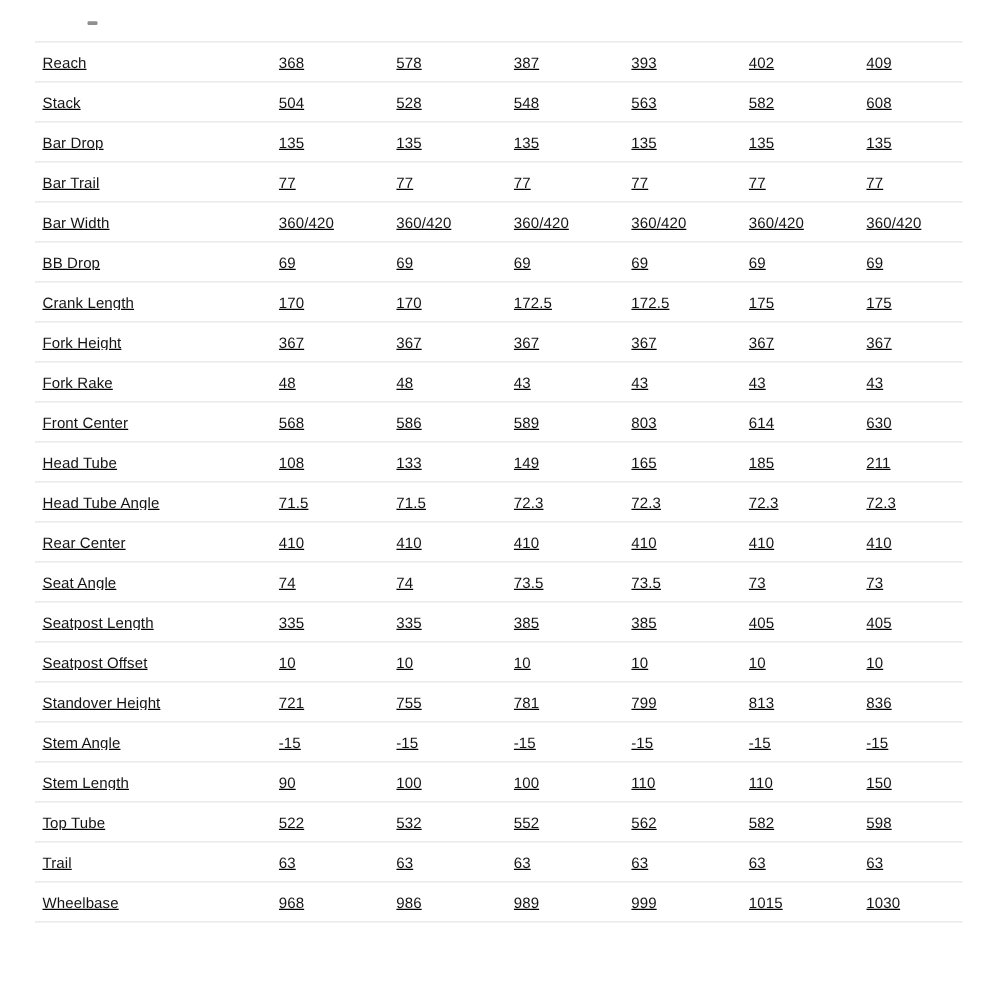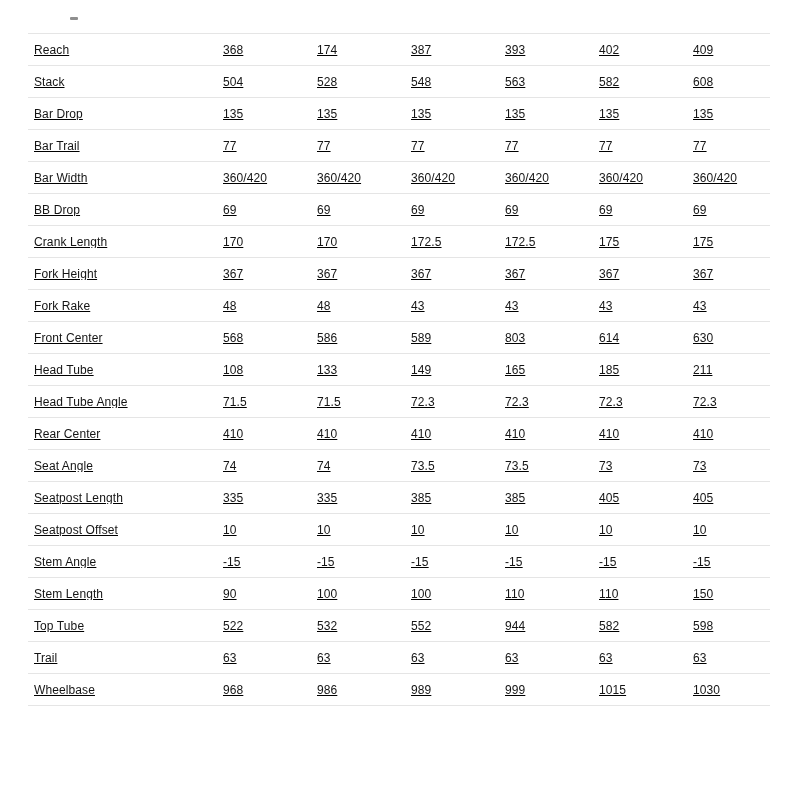--- a/index.html
+++ b/index.html
@@ -61,21 +61,21 @@
 <body>
 
 <div>
   <span class="artifact-dash"></span>
 
   <div class="geo-table">
     <div>
   <div class="row">
     <div class="cell label">Reach</div>
     <div class="cell val">368</div>
-    <div class="cell val">174</div>
+    <div class="cell val">578</div>
     <div class="cell val">387</div>
     <div class="cell val">393</div>
     <div class="cell val">402</div>
     <div class="cell val">409</div>
   </div>
 
   <div class="row">
     <div class="cell label">Stack</div>
     <div class="cell val">504</div>
     <div class="cell val">528</div>
@@ -219,20 +219,29 @@
   <div class="row">
     <div class="cell label">Seatpost Offset</div>
     <div class="cell val">10</div>
     <div class="cell val">10</div>
     <div class="cell val">10</div>
     <div class="cell val">10</div>
     <div class="cell val">10</div>
     <div class="cell val">10</div>
   </div>
 
+  <div class="row">
+    <div class="cell label">Standover Height</div>
+    <div class="cell val">721</div>
+    <div class="cell val">755</div>
+    <div class="cell val">781</div>
+    <div class="cell val">799</div>
+    <div class="cell val">813</div>
+    <div class="cell val">836</div>
+  </div>
 
   <div class="row">
     <div class="cell label">Stem Angle</div>
     <div class="cell val">-15</div>
     <div class="cell val">-15</div>
     <div class="cell val">-15</div>
     <div class="cell val">-15</div>
     <div class="cell val">-15</div>
     <div class="cell val">-15</div>
   </div>
@@ -245,21 +254,21 @@
     <div class="cell val">110</div>
     <div class="cell val">110</div>
     <div class="cell val">150</div>
   </div>
 
   <div class="row">
     <div class="cell label">Top Tube</div>
     <div class="cell val">522</div>
     <div class="cell val">532</div>
     <div class="cell val">552</div>
-    <div class="cell val">944</div>
+    <div class="cell val">562</div>
     <div class="cell val">582</div>
     <div class="cell val">598</div>
   </div>
 
   <div class="row">
     <div class="cell label">Trail</div>
     <div class="cell val">63</div>
     <div class="cell val">63</div>
     <div class="cell val">63</div>
     <div class="cell val">63</div>

